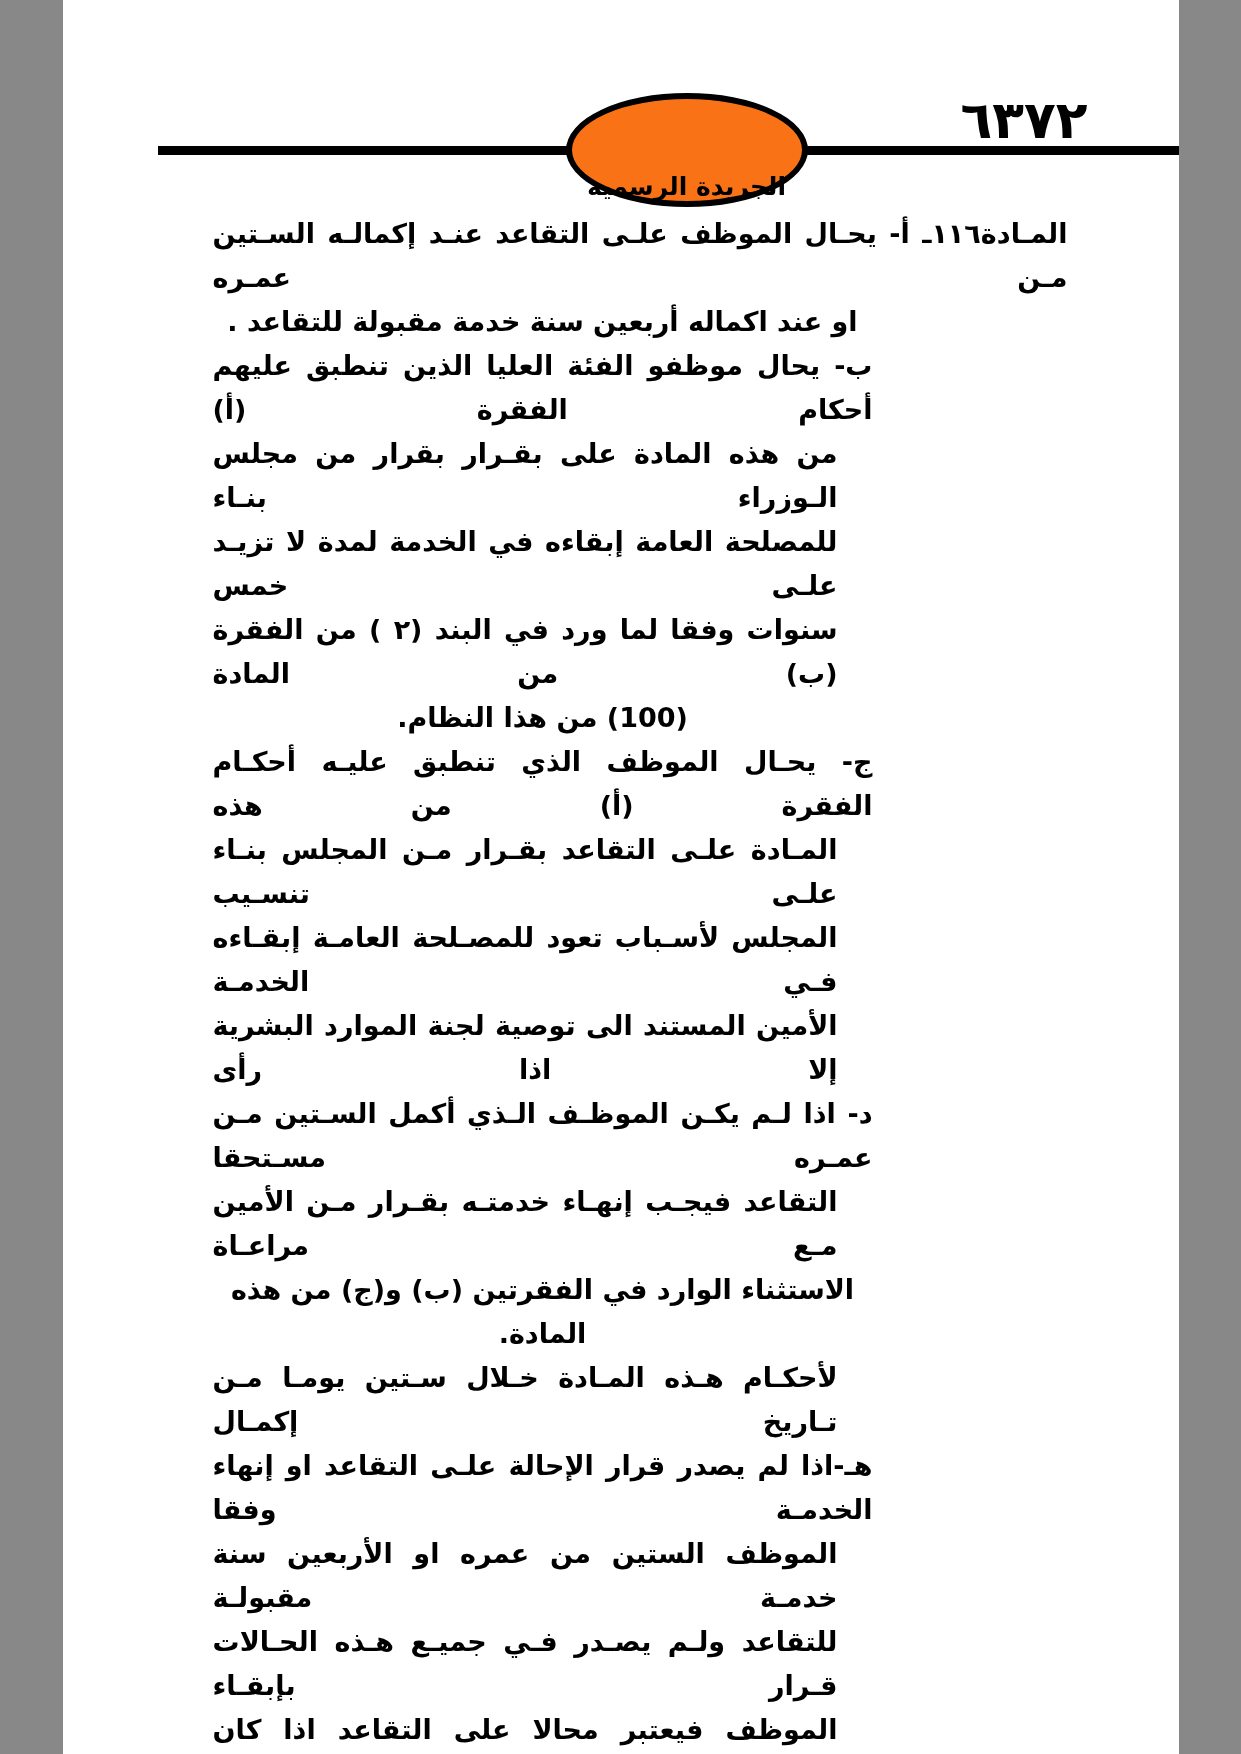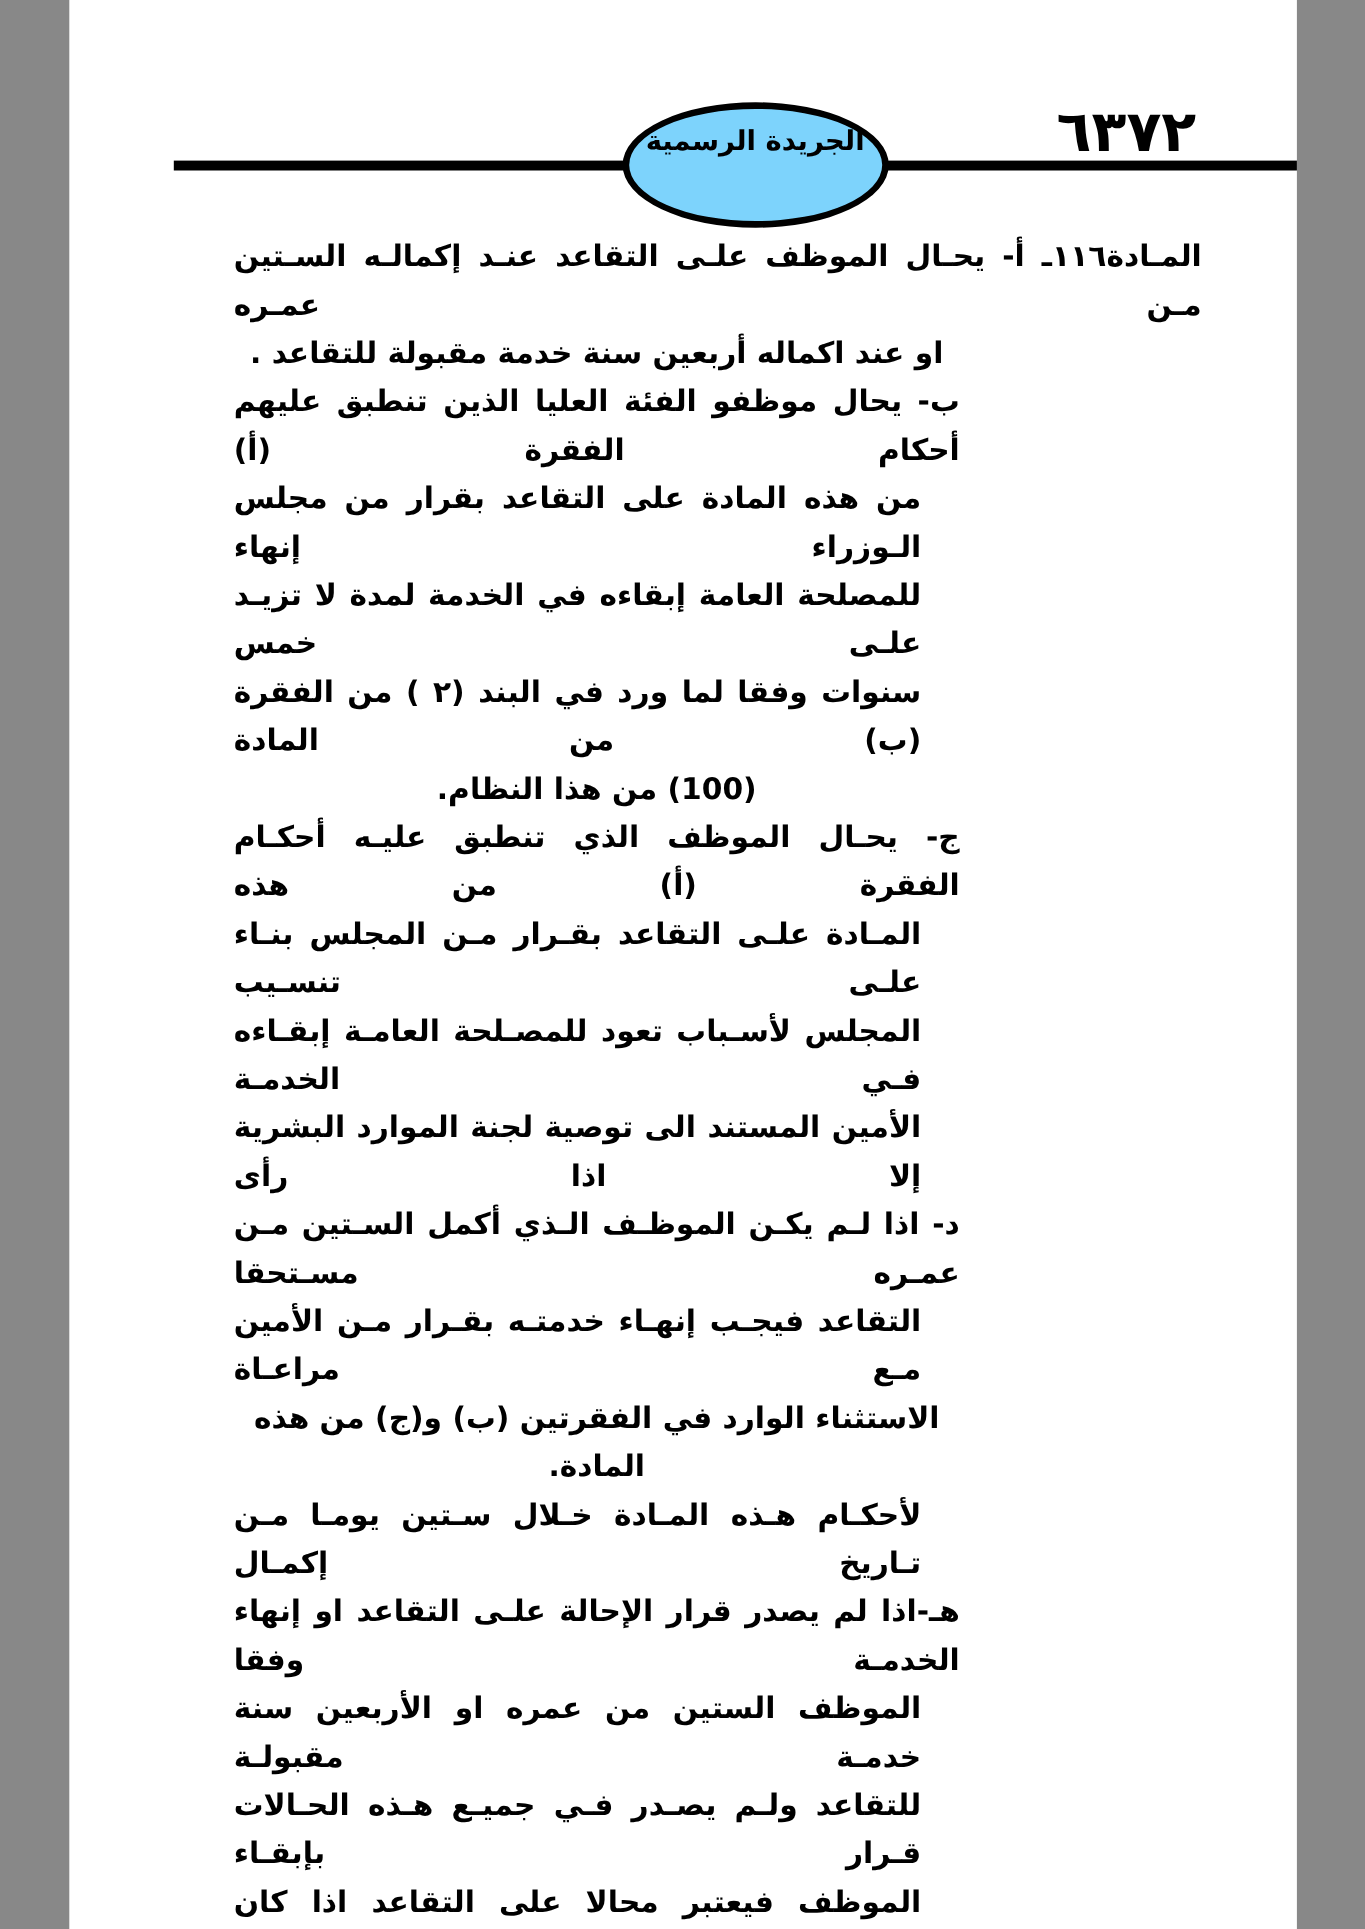--- a/index.html
+++ b/index.html
@@ -32,23 +32,23 @@
     background: #000;
   }
   .oval {
     position: absolute;
     left: 503px;
     top: 93px;
     width: 230px;
     height: 102px;
     border: 6px solid #000;
     border-radius: 50%;
-    background: #7dd3fc;
+    background: #f97316;
     display: flex;
-    align-items: flex-start;
+    align-items: flex-end;
     justify-content: center;
   }
   .oval-label {
     font-size: 25px;
     font-weight: bold;
     direction: rtl;
     padding-top: 14px;
     white-space: nowrap;
   }
   
@@ -61,21 +61,21 @@
   .line {
     direction: rtl;
     font-weight: bold;
     font-size: 27px;
     line-height: 44px;
     text-align: justify;
     text-align-last: justify;
     margin-left: 150px;
     white-space: normal;
   }
-  .line.lead  { margin-right: 86px; }
+  .line.lead  { margin-right: 111px; }
   .line.item  { margin-right: 306px; }
   .line.cont  { margin-right: 341px; }
   .line.final {
     margin-right: 306px;
     text-align: center;
     text-align-last: center;
   }
 </style>
 </head>
 <body>
@@ -87,21 +87,21 @@
   <div class="rule"></div>
 
   <div class="oval">
     <span class="oval-label">الجريدة الرسمية</span>
   </div>
 
   <div class="article-body">
       <div class="line lead">المـادة١١٦ـ أ- يحـال الموظف علـى التقاعد عنـد إكمالـه السـتين مـن عمـره</div>
       <div class="line final">او عند اكماله أربعين سنة خدمة مقبولة للتقاعد .</div>
       <div class="line item">ب- يحال موظفو الفئة العليا الذين تنطبق عليهم أحكام الفقرة (أ)</div>
-      <div class="line cont">من هذه المادة على التقاعد بقرار من مجلس الـوزراء إنهاء</div>
+      <div class="line cont">من هذه المادة على بقـرار بقرار من مجلس الـوزراء بنـاء</div>
       <div class="line cont">للمصلحة العامة إبقاءه في الخدمة لمدة لا تزيـد علـى خمس</div>
       <div class="line cont">سنوات وفقا لما ورد في البند (٢ ) من الفقرة (ب) من المادة</div>
       <div class="line final">(100) من هذا النظام.</div>
       <div class="line item">ج- يحـال الموظف الذي تنطبق عليـه أحكـام الفقرة (أ) من هذه</div>
       <div class="line cont">المـادة علـى التقاعد بقـرار مـن المجلس بنـاء علـى تنسـيب</div>
       <div class="line cont">المجلس لأسـباب تعود للمصـلحة العامـة إبقـاءه فـي الخدمـة</div>
       <div class="line cont">الأمين المستند الى توصية لجنة الموارد البشرية إلا اذا رأى</div>
       <div class="line item">د- اذا لـم يكـن الموظـف الـذي أكمل السـتين مـن عمـره مسـتحقا</div>
       <div class="line cont">التقاعد فيجـب إنهـاء خدمتـه بقـرار مـن الأمين مـع مراعـاة</div>
       <div class="line final">الاستثناء الوارد في الفقرتين (ب) و(ج) من هذه المادة.</div>

